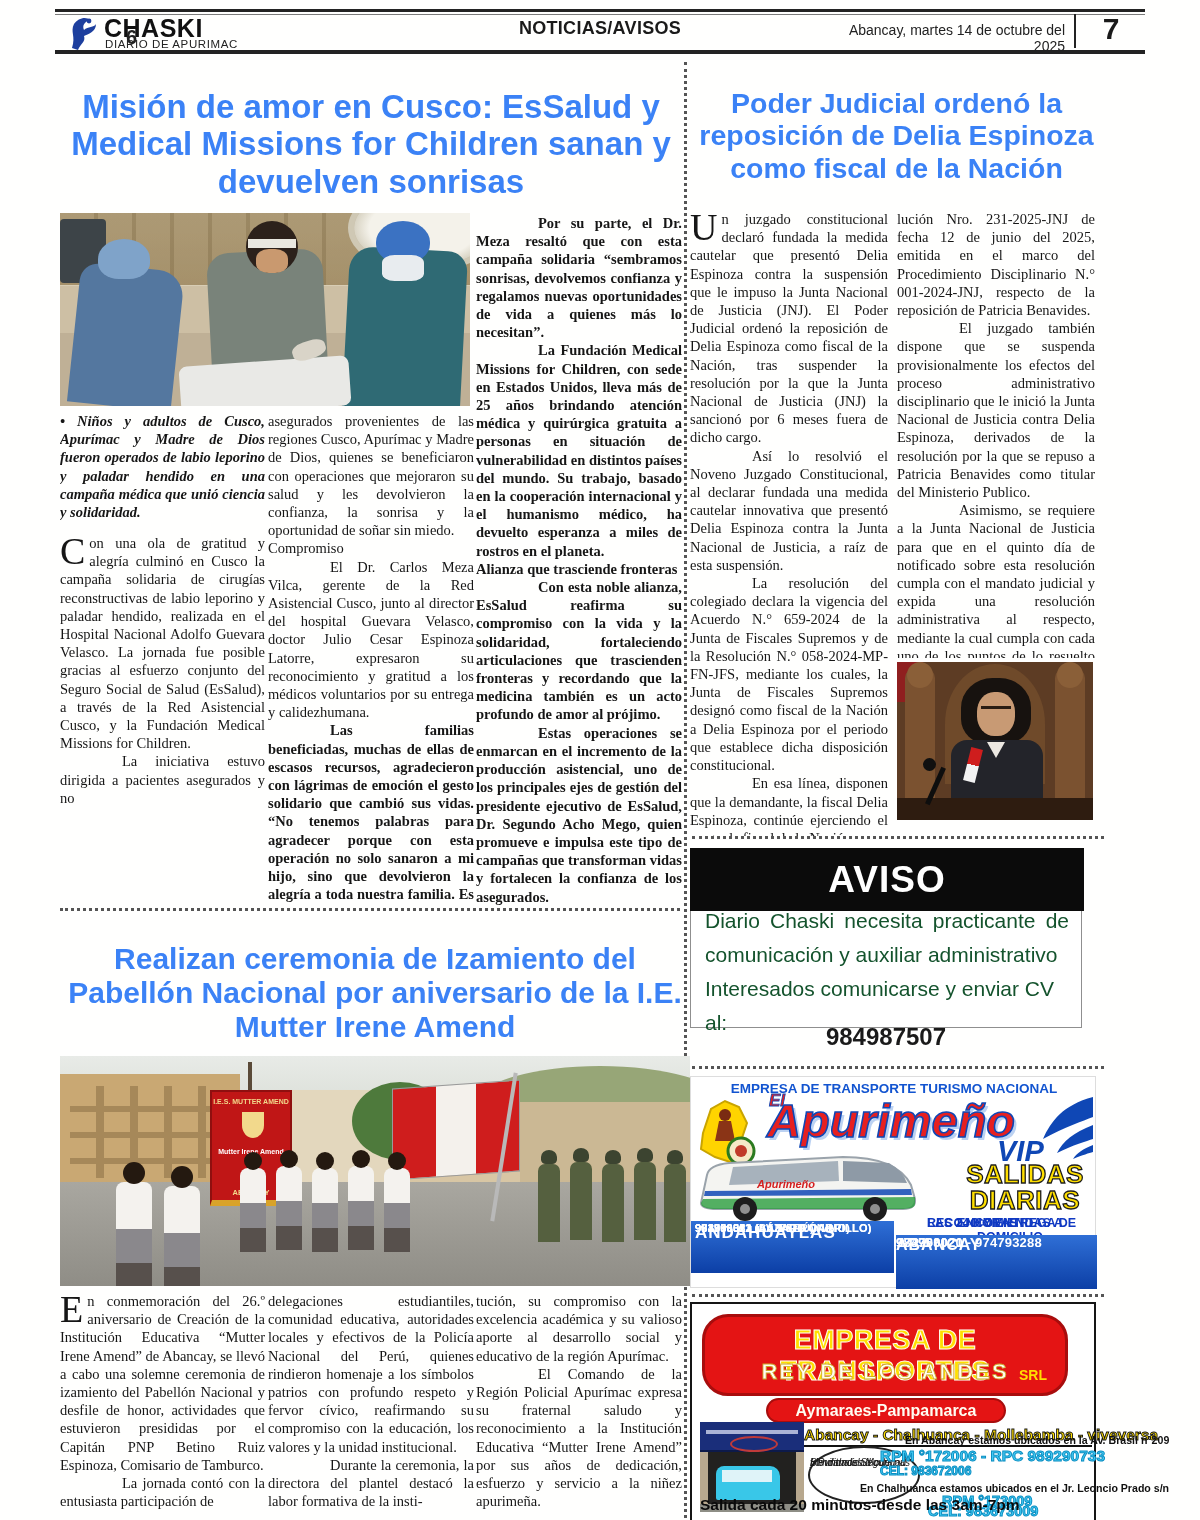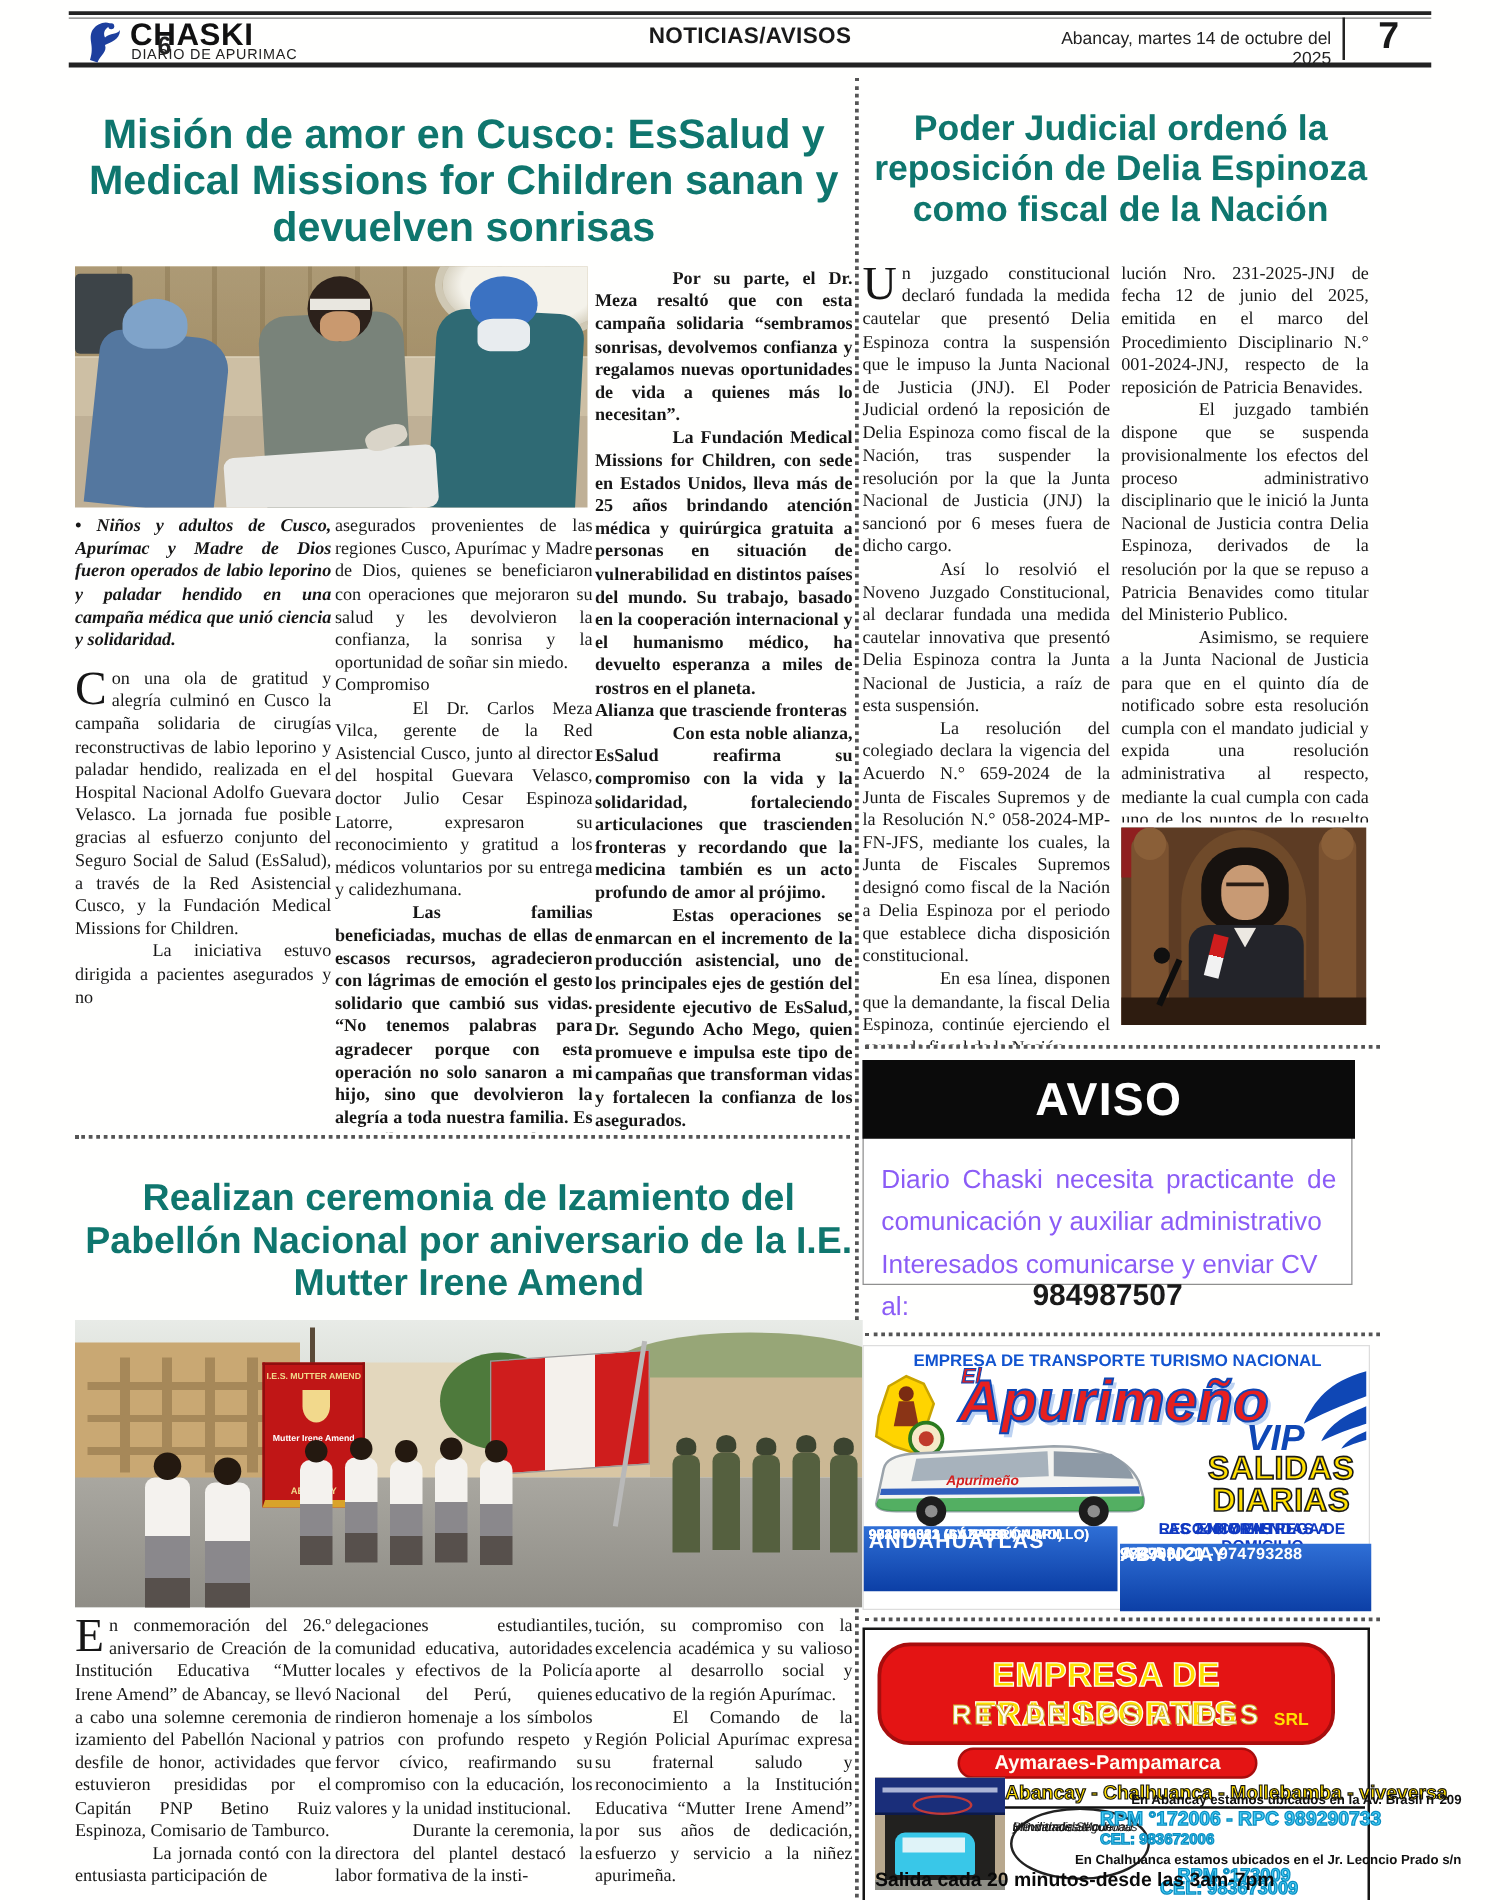--- a/index.html
+++ b/index.html
@@ -12,21 +12,21 @@
   .rule{position:absolute;background:#232323;}
   .brand{font-family:"Liberation Sans",sans-serif;font-weight:700;font-size:25px;letter-spacing:.5px;color:#111;}
   .brand-sub{font-size:11.5px;letter-spacing:.6px;color:#222;}
   .section-title{font-weight:700;font-size:18px;letter-spacing:.3px;}
   .dateline{font-size:14px;color:#222;}
   .pagenum{font-weight:700;font-size:30px;}
   .bleed6{font-weight:700;font-size:20px;color:#222;}
 
   
   .headline{position:absolute;font-family:"Liberation Sans",sans-serif;font-weight:700;
-            text-align:center;color:#0f766e;line-height:1.13;}
+            text-align:center;color:#3b82f6;line-height:1.13;}
   #hl-essalud{left:60px;top:66px;width:622px;font-size:33px;}
   #hl-judicial{left:688px;top:68px;width:417px;font-size:28.5px;}
   #hl-izamiento{left:60px;top:922px;width:630px;font-size:30px;}
 
   
   .col{position:absolute;font-family:"Liberation Serif","DejaVu Serif",serif;
        font-size:14.5px;line-height:18.2px;text-align:justify;color:#161616;overflow:hidden;}
   .col p{margin:0;}
   .col p.indent{text-indent:62px;}
   .col p.bold,.col p.sub.bold{font-weight:700;}
@@ -113,21 +113,21 @@
   .dl-collar{left:90px;top:80px;width:18px;height:16px;background:#ece8e2;clip-path:polygon(0 0,100% 0,50% 100%);}
   .dl-sash{left:70px;top:86px;width:12px;height:34px;background:linear-gradient(#cf1d1d 0 50%,#f2f2f2 50%);transform:rotate(14deg);}
   .dl-desk{left:0;bottom:0;width:100%;height:22px;background:#2e1c10;}
   .dl-mic{left:36px;top:104px;width:5px;height:40px;background:#0e0e0e;transform:rotate(24deg);}
   .dl-michead{left:26px;top:96px;width:13px;height:13px;background:#101010;border-radius:50%;}
 
   
   #aviso{left:690px;top:848px;width:392px;height:180px;border:1px solid #8f8f8f;background:#fff;padding-left:24px;}
   #aviso .bar{position:absolute;left:-1px;top:-1px;width:394px;height:63px;background:#0b0b0b;
       color:#fff;text-align:center;font-weight:700;font-size:37px;line-height:63px;letter-spacing:1px;}
-  #aviso .body{position:absolute;left:14px;top:78px;width:364px;font-size:21px;line-height:34px;color:#8b5cf6;}
+  #aviso .body{position:absolute;left:14px;top:55px;width:364px;font-size:21px;line-height:34px;color:#14532d;}
   #aviso .body .j{text-align:justify;}
   #aviso .phone{position:absolute;left:0;top:174px;width:100%;text-align:center;font-weight:700;font-size:24px;}
 
   
   #ad-apurimeno{left:690px;top:1076px;width:406px;height:212px;background:#fff;border:1px solid #ddd;}
   #ad-apurimeno *{position:absolute;}
   .ap-top{left:30px;top:4px;width:346px;text-align:center;color:#1254d0;font-weight:700;font-size:13.5px;}
   .ap-brand{left:76px;top:16px;width:270px;font-size:47px;font-weight:700;font-style:italic;color:#e62020;
      -webkit-text-stroke:1.6px #0f47b5;text-shadow:3px 3px 0 #bcd2f2;}
   .ap-el{left:78px;top:14px;font-size:17px;font-weight:700;font-style:italic;color:#e62020;-webkit-text-stroke:.8px #0f47b5;}

